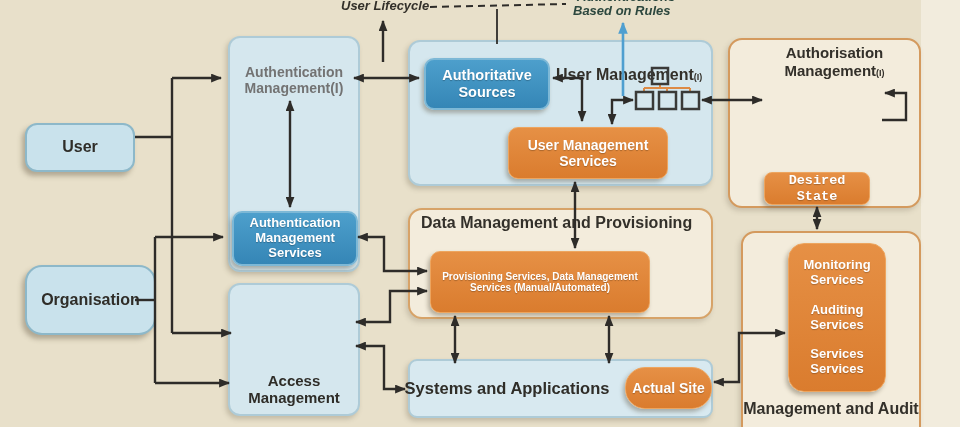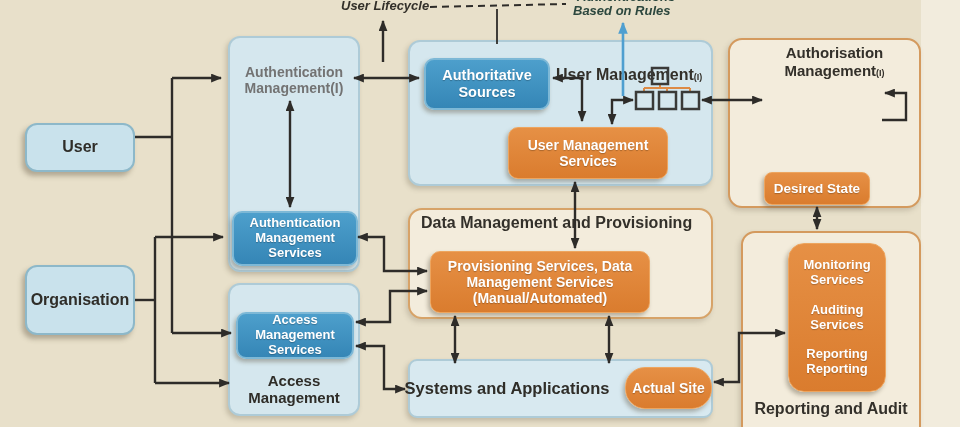--- a/index.html
+++ b/index.html
@@ -40,59 +40,58 @@
 
 <div class="stage">
 
   <div class="right-strip"></div>
 
   <div class="annot" style="left:341px;top:-2px;">User Lifecycle</div>
   <div class="annot annot-green" style="left:577px;top:-11px;">Authentications</div>
   <div class="annot annot-green" style="left:573px;top:3px;">Based on Rules</div>
 
   <div class="box lblue" style="left:25px;top:103px;width:110px;height:49px;margin-top:20px;">User</div>
-  <div class="box lblue" style="left:25px;top:265px;width:110px;height:70px;">Organisation</div>
+  <div class="box lblue" style="left:25px;top:265px;width:131px;height:70px;border-radius:17px;">Organisation</div>
 
   <div class="bcontainer" style="left:228px;top:36px;width:132px;height:236px;"></div>
   <div class="box" style="left:232px;top:60px;width:124px;height:40px;font-size:14px;color:#737373;">Authentication Management(I)</div>
   <div class="box sblue" style="left:232px;top:211px;width:126px;height:55px;font-size:13px;">Authentication Management Services</div>
 
   <div class="bcontainer" style="left:228px;top:283px;width:132px;height:133px;"></div>
-  <div class="box sblue" style="left:236px;top:312px;width:118px;height:47px;font-size:13px;">Access Management Services</div>
   <div class="box" style="left:228px;top:371px;width:132px;height:36px;font-size:15px;color:#2f2d28;">Access Management</div>
 
   <div class="bcontainer" style="left:408px;top:40px;width:305px;height:146px;"></div>
   <div class="ctitle" style="left:556px;top:46px;width:150px;text-align:left;font-size:16px;margin-top:20px;">
     <span>User Management</span><span class="suffix">(I)</span>
   </div>
   <div class="box sblue" style="left:424px;top:58px;width:126px;height:52px;font-size:14.5px;">Authoritative Sources</div>
   <div class="box sorange" style="left:508px;top:127px;width:160px;height:52px;font-size:14px;">User Management Services</div>
 
   <div class="ccontainer" style="left:408px;top:208px;width:305px;height:111px;border-color:#d7a368;"></div>
   <div class="ctitle" style="left:421px;top:214px;font-size:16px;">Data Management and Provisioning</div>
-  <div class="box sorange" style="left:430px;top:251px;width:220px;height:62px;font-size:14px;">Provisioning Services, Data Management Services (Manual/Automated)</div>
+  <div class="box sorange" style="left:430px;top:251px;width:220px;height:62px;font-size:10px;">Provisioning Services, Data Management Services (Manual/Automated)</div>
 
   <div class="bcontainer" style="left:408px;top:359px;width:305px;height:59px;border-radius:9px;background:#d8e9f0;"></div>
   <div class="box" style="left:398px;top:359px;width:218px;height:59px;font-size:16.5px;color:#2f2d28;">Systems and Applications</div>
   <div class="box sorange" style="left:625px;top:367px;width:87px;height:42px;font-size:14px;border-radius:20px;">Actual Site</div>
 
   <div class="ccontainer" style="left:728px;top:38px;width:193px;height:170px;"></div>
   <div class="ctitle" style="left:743px;top:44px;width:183px;text-align:center;font-size:15px;line-height:1.2;">
     <span>Authorisation Management</span><span class="suffix">(I)</span>
   </div>
-  <div class="box sorange" style="left:764px;top:172px;width:106px;height:33px;font-size:13.5px;border-radius:8px;">Desired State</div>
+  <div class="box sorange" style="left:764px;top:172px;width:106px;height:33px;font-size:13.5px;border-radius:8px;font-family:Liberation Mono, monospace;">Desired State</div>
 
   <div class="ccontainer" style="left:741px;top:231px;width:180px;height:210px;"></div>
   <div class="box sorange" style="left:788px;top:243px;width:98px;height:149px;border-radius:16px;
        flex-direction:column;justify-content:space-evenly;font-size:13px;align-items:flex-end;">
     <div>Monitoring Services</div>
     <div>Auditing Services</div>
-    <div>Reporting Reporting</div>
+    <div>Services Services</div>
   </div>
-  <div class="ctitle" style="left:741px;top:400px;width:180px;text-align:center;font-size:16px;">Reporting and Audit</div>
+  <div class="ctitle" style="left:741px;top:400px;width:180px;text-align:center;font-size:16px;">Management and Audit</div>
 
   <svg class="overlay" width="960" height="427" viewBox="0 0 960 427">
     <defs>
       <marker id="ae" viewBox="0 0 10 8" refX="9" refY="4" markerWidth="11" markerHeight="9" markerUnits="userSpaceOnUse" orient="auto">
         <path d="M0,0 L10,4 L0,8 Z" fill="#2e2c29"></path>
       </marker>
       <marker id="as" viewBox="0 0 10 8" refX="9" refY="4" markerWidth="11" markerHeight="9" markerUnits="userSpaceOnUse" orient="auto-start-reverse">
         <path d="M0,0 L10,4 L0,8 Z" fill="#2e2c29"></path>
       </marker>
       <marker id="ab" viewBox="0 0 10 8" refX="9" refY="4" markerWidth="12" markerHeight="10" markerUnits="userSpaceOnUse" orient="auto">

